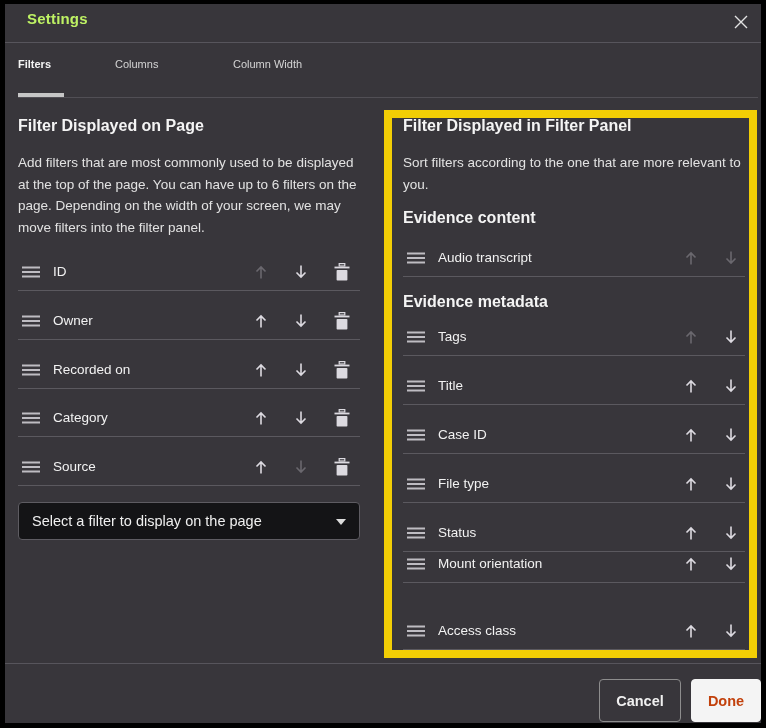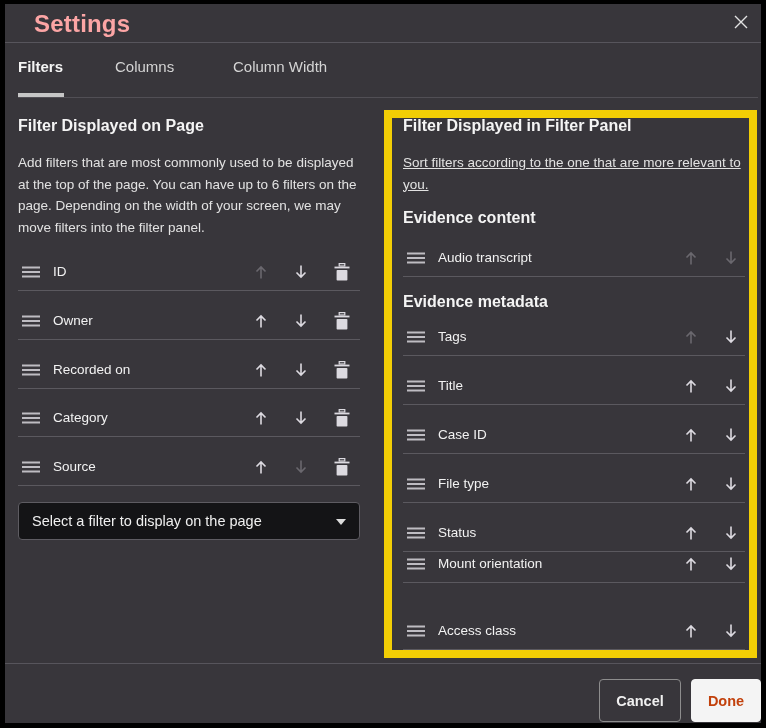--- a/index.html
+++ b/index.html
@@ -2,26 +2,26 @@
 <html><head>
 <meta charset="utf-8">
 <style>
   * { margin:0; padding:0; box-sizing:border-box; }
   html,body { background:#000; }
   body { font-family:"Liberation Sans","DejaVu Sans",sans-serif; }
   .stage { position:relative; width:766px; height:728px; background:#000; overflow:hidden; }
   .dialog { position:absolute; left:5px; top:4px; width:756px; height:719px; background:#38363B; }
 
   
-  .title { position:absolute; left:29px; top:6px; font-size:24px; font-weight:bold; color:#fca5a5; letter-spacing:.2px; }
+  .title { position:absolute; left:22px; top:6px; font-size:15px; font-weight:bold; color:#bef264; letter-spacing:.2px; }
   .close-btn { position:absolute; left:719px; top:1px; width:34px; height:34px; background:none; border:none; cursor:pointer; color:#e2e2e2; display:flex; align-items:center; justify-content:center; }
   .hdr-divider { position:absolute; left:0; top:38px; width:756px; height:1px; background:#57555C; }
 
   
-  .tab { position:absolute; top:54px; background:none; border:none; font-size:15px; color:#d4d4d4; cursor:pointer; font-family:inherit; }
+  .tab { position:absolute; top:54px; background:none; border:none; font-size:11px; color:#d4d4d4; cursor:pointer; font-family:inherit; }
   .tab.active { font-weight:bold; color:#f4f4f4; }
   .tab-1 { left:13px; } .tab-2 { left:110px; } .tab-3 { left:228px; }
   .tab-underline { position:absolute; left:13px; top:89px; width:46px; height:4px; background:#c6c6c6; }
   .tab-baseline { position:absolute; left:13px; top:93px; width:740px; height:1px; background:#514F55; }
 
   
   .panel-heading { position:absolute; top:113px; font-size:16px; font-weight:bold; color:#f4f4f4; }
   .panel-desc { position:absolute; top:148px; font-size:13.5px; line-height:21.5px; color:#e2e2e2; }
   .left-x { left:13px; } .right-x { left:398px; }
   .section-heading { position:absolute; left:398px; font-size:16px; font-weight:bold; color:#f4f4f4; }
@@ -215,21 +215,21 @@
           </svg>
         </button>
     </div>
 
     <button class="dropdown">
       <span>Select a filter to display on the page</span>
       <span class="caret"></span>
     </button>
 
     <div class="panel-heading right-x">Filter Displayed in Filter Panel</div>
-    <div class="panel-desc right-x" style="width:346px;text-decoration:underline;">Sort filters according to the one that are more relevant to you.</div>
+    <div class="panel-desc right-x" style="width:346px;">Sort filters according to the one that are more relevant to you.</div>
 
     <div class="section-heading sec-1">Evidence content</div>
     <div class="frow rrow r0">
       <button class="drag">
           <svg width="20" height="16" viewBox="0 0 20 16">
             <use href="#i-drag"></use>
           </svg>
         </button>
       <span class="flabel">Audio transcript</span>
       <button class="icon-btn up disabled" aria-disabled="true">

